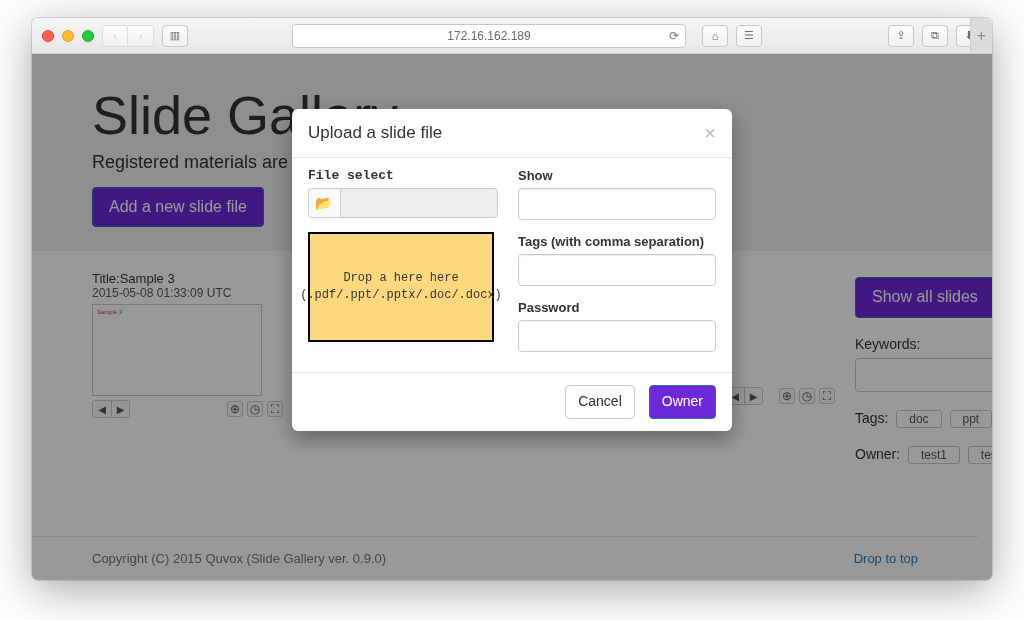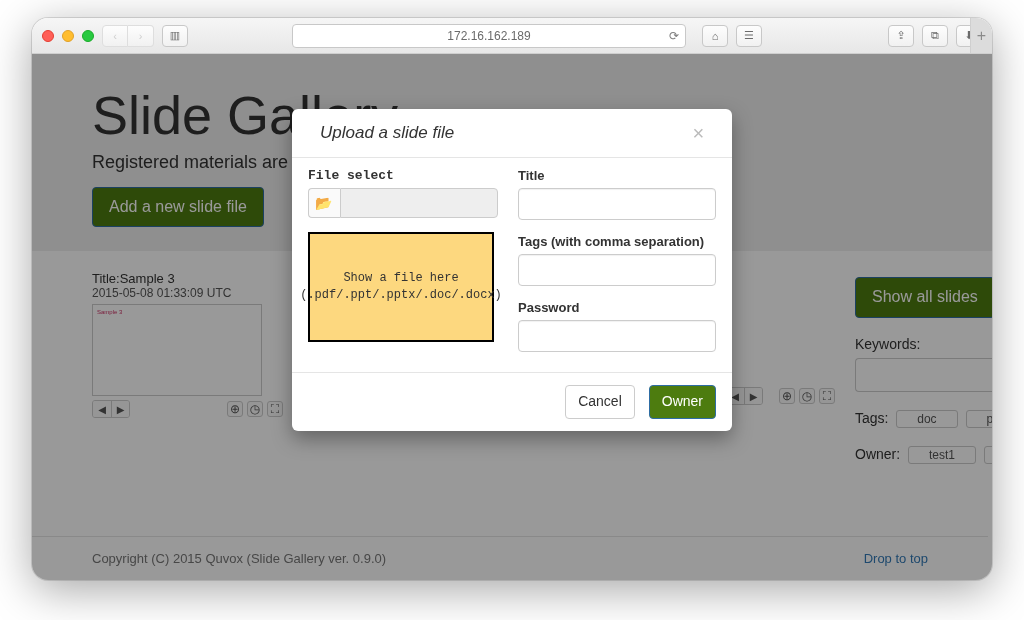--- a/index.html
+++ b/index.html
@@ -12,21 +12,21 @@
     height: 620px;
     position: relative;
     overflow: hidden;
   }
 
   
   .mac-window {
     position: absolute;
     left: 32px; top: 18px; right: 32px; bottom: 40px;
     background: #fff;
-    border-radius: 16px;
+    border-radius: 6px;
     box-shadow: 0 10px 45px rgba(0,0,0,0.35), 0 0 0 1px rgba(0,0,0,0.12);
     overflow: hidden;
     display: flex;
     flex-direction: column;
   }
   .titlebar {
     height: 36px;
     background: linear-gradient(#f6f6f6,#e7e7e7);
     border-bottom: 1px solid #cfcfcf;
     display: flex;
@@ -82,21 +82,21 @@
   }
   .jumbotron h1{
     font-size:54px; font-weight:500; color:#333;
   }
   .jumbotron p{ font-size:18px; color:#333; margin-top:6px;}
   .btn{
     display:inline-block; padding:6px 12px; font-size:14px;
     border-radius:4px; cursor:pointer; border:1px solid transparent;
     line-height:1.4;
   }
-  .btn-primary{background:#4d7c0f;color:#fff;border-color:#2e6da4;}
+  .btn-primary{background:#6d28d9;color:#fff;border-color:#2e6da4;}
   .btn-default{background:#fff;color:#333;border-color:#ccc;}
   .btn-lg{padding:8px 16px; font-size:16px;}
   .btn-add{margin-top:14px;}
 
   .content-row{display:flex; padding:20px 60px 0 60px; gap:20px;}
   .slides-area{flex:1; display:flex; gap:20px;}
   .sidebar{width:240px;}
 
   .slide-card{width:191px;}
   .slide-card .ttl{font-size:13px; color:#333;}
@@ -110,45 +110,45 @@
   .sc-nav{display:flex; border:1px solid #ccc; border-radius:3px; overflow:hidden;}
   .sc-nav span{width:18px; height:16px; display:flex;align-items:center;justify-content:center;background:#fafafa;color:#555;font-size:10px;}
   .sc-nav span + span{border-left:1px solid #ccc;}
   .sc-tools{display:flex; gap:4px; color:#555;}
   .sc-tools span{width:16px;height:16px;display:flex;align-items:center;justify-content:center;font-size:12px;border:1px solid #ccc;border-radius:3px;background:#fafafa;}
 
   .side-label{font-size:14px; color:#333; margin-top:18px; margin-bottom:6px;}
   .search-row{display:flex;}
   .search-row input{flex:1;height:34px;border:1px solid #ccc;border-right:none;border-radius:4px 0 0 4px;padding:0 8px;}
   .search-row .search-btn{width:40px;height:34px;border:1px solid #ccc;border-radius:0 4px 4px 0;background:#fff;display:flex;align-items:center;justify-content:center;color:#555;}
-  .tag-chip{display:inline-block;border:1px solid #ccc;border-radius:3px;padding:1px 20px;font-size:12px;color:#555;background:#fff;margin-right:4px;}
+  .tag-chip{display:inline-block;border:1px solid #ccc;border-radius:3px;padding:1px 12px;font-size:12px;color:#555;background:#fff;margin-right:4px;}
 
   .footer{
-    position:absolute; left:0; right:4px; bottom:0;
+    position:absolute; left:0; right:14px; bottom:0;
     padding:14px 60px;
     font-size:13px; color:#777;
     display:flex; justify-content:space-between;
     border-top:1px solid #e5e5e5;
   }
   .footer a{color:#337ab7; text-decoration:none;}
 
   
   .modal{
     position:absolute; z-index:20;
     left:260px; top:55px;
     width:440px;
     background:#fff;
     border-radius:6px;
     box-shadow:0 8px 20px rgba(0,0,0,0.35);
     display:flex; flex-direction:column;
     padding-bottom:0;
   }
   .modal-header{
-    padding:14px 28px; border-bottom:1px solid #e5e5e5;
-    display:flex; justify-content:space-between; align-items:center;font-style:italic;
+    padding:14px 16px; border-bottom:1px solid #e5e5e5;
+    display:flex; justify-content:space-between; align-items:center;
   }
   .modal-header h4{font-size:17px;font-weight:500;color:#333;}
   .modal-header .close{color:#bbb;font-size:20px;line-height:1;cursor:pointer;}
   .modal-body{padding:10px 16px 6px 16px; display:flex; gap:20px;}
   .mb-left{flex:0 0 190px;font-family:Liberation Mono, monospace;}
   .mb-right{flex:1;}
   .form-label{font-size:13px;font-weight:700;color:#333;display:block;margin-bottom:5px;}
   .file-input-row{display:flex; margin-bottom:14px;}
   .file-input-row .folder{
     width:32px;height:30px;border:1px solid #ccc;border-right:none;border-radius:4px 0 0 4px;
@@ -351,29 +351,29 @@
         <div class="mb-left">
           <label class="form-label">File select</label>
           <div class="file-input-row">
             <div class="folder">
                 <span class="i-folder"></span>
               </div>
             <div class="file-path"></div>
           </div>
           <div class="dropzone">
             <div>
-              <div>Show a file here</div>
+              <div>Drop a here here</div>
               <div>(.pdf/.ppt/.pptx/.doc/.docx)</div>
             </div>
           </div>
         </div>
 
         <div class="mb-right">
           <div class="form-group">
-            <label class="form-label">Title</label>
+            <label class="form-label">Show</label>
             <input class="form-control" type="text" style="">
           </div>
           <div class="form-group">
             <label class="form-label">Tags (with comma separation)</label>
             <input class="form-control" type="text" style="">
           </div>
           <div class="form-group">
             <label class="form-label">Password</label>
             <input class="form-control" type="password" style="">
           </div>

